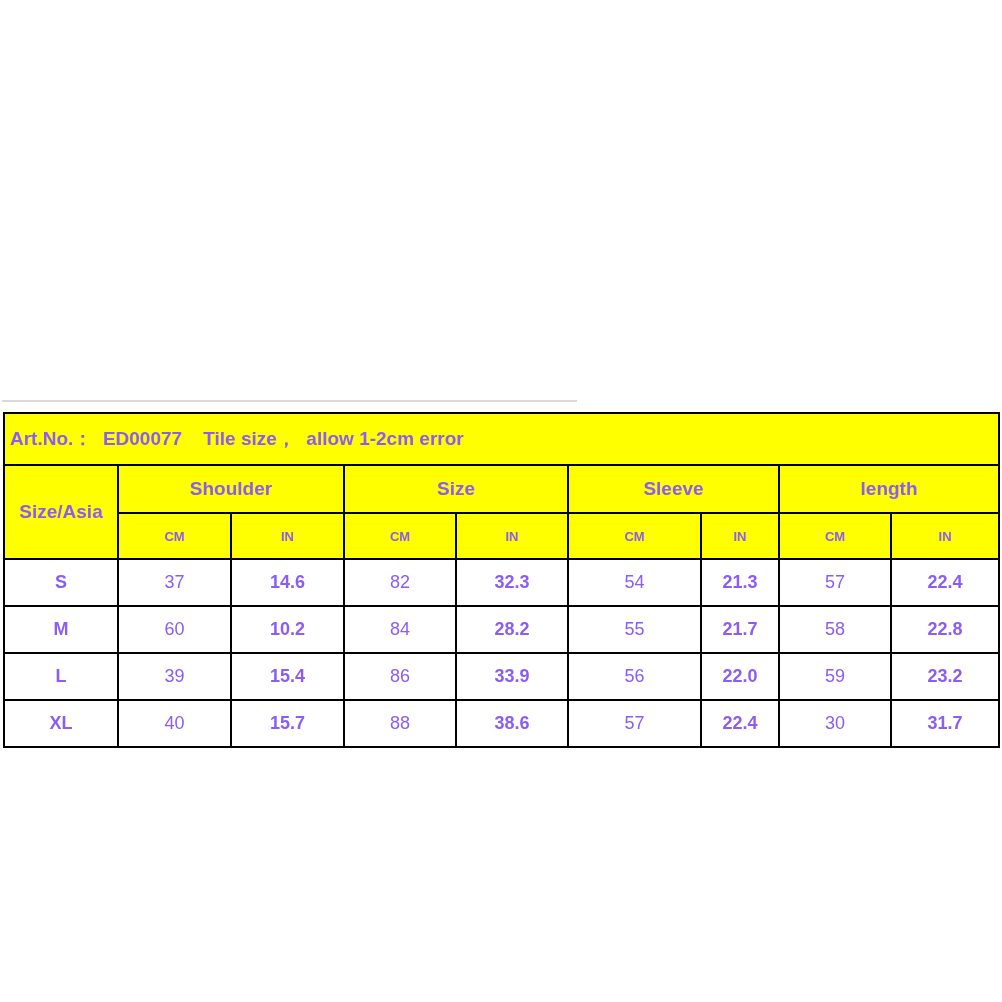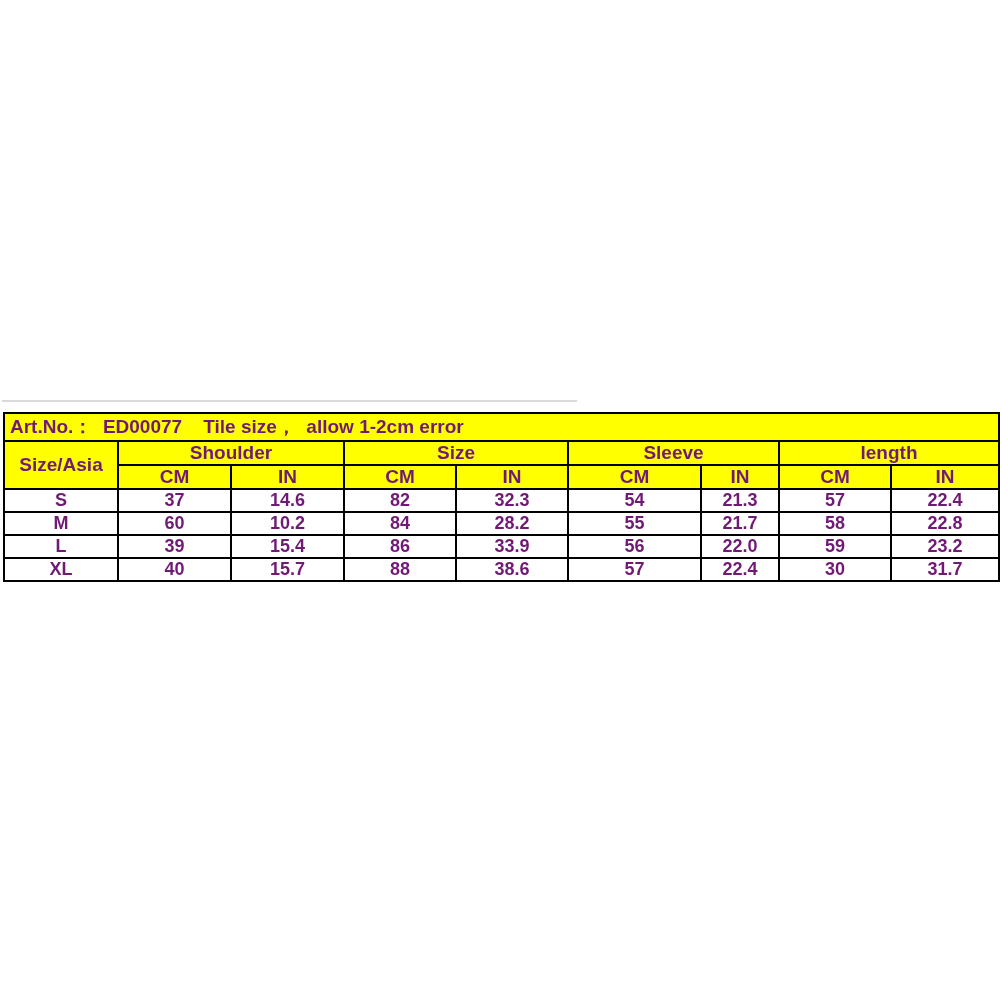--- a/index.html
+++ b/index.html
@@ -29,51 +29,51 @@
     position: absolute;
     left: 3px;
     top: 412px;
     width: 995px;
     border-collapse: collapse;
     table-layout: fixed;
     border: 2px solid #000000;
   }
   table.size-chart td {
     border: 2px solid #000000;
-    padding: 0;
+    padding: 12px;
     text-align: center;
     vertical-align: middle;
-    color: #701a75;
+    color: #8b5cf6;
     overflow: hidden;
   }
   tr.title-row td {
     background: #ffff00;
     text-align: left;
     font-weight: bold;
     font-size: 19px;
     height: 21px;
     padding-left: 5px;
     white-space: pre;
   }
   tr.group-row td {
     background: #ffff00;
     font-weight: bold;
     font-size: 19px;
     height: 19px;
   }
   tr.unit-row td {
     background: #ffff00;
     font-weight: bold;
-    font-size: 19px;
+    font-size: 13px;
     height: 20px;
   }
   tr.data-row td {
     background: #ffffff;
     font-size: 18px;
-    font-weight: bold;
+    font-weight: normal;
     height: 19px;
   }
   tr.data-row td.size-cell,
   tr.data-row td.in-cell {
     font-weight: bold;
   }
 </style>
 </head>
 <body>
 

